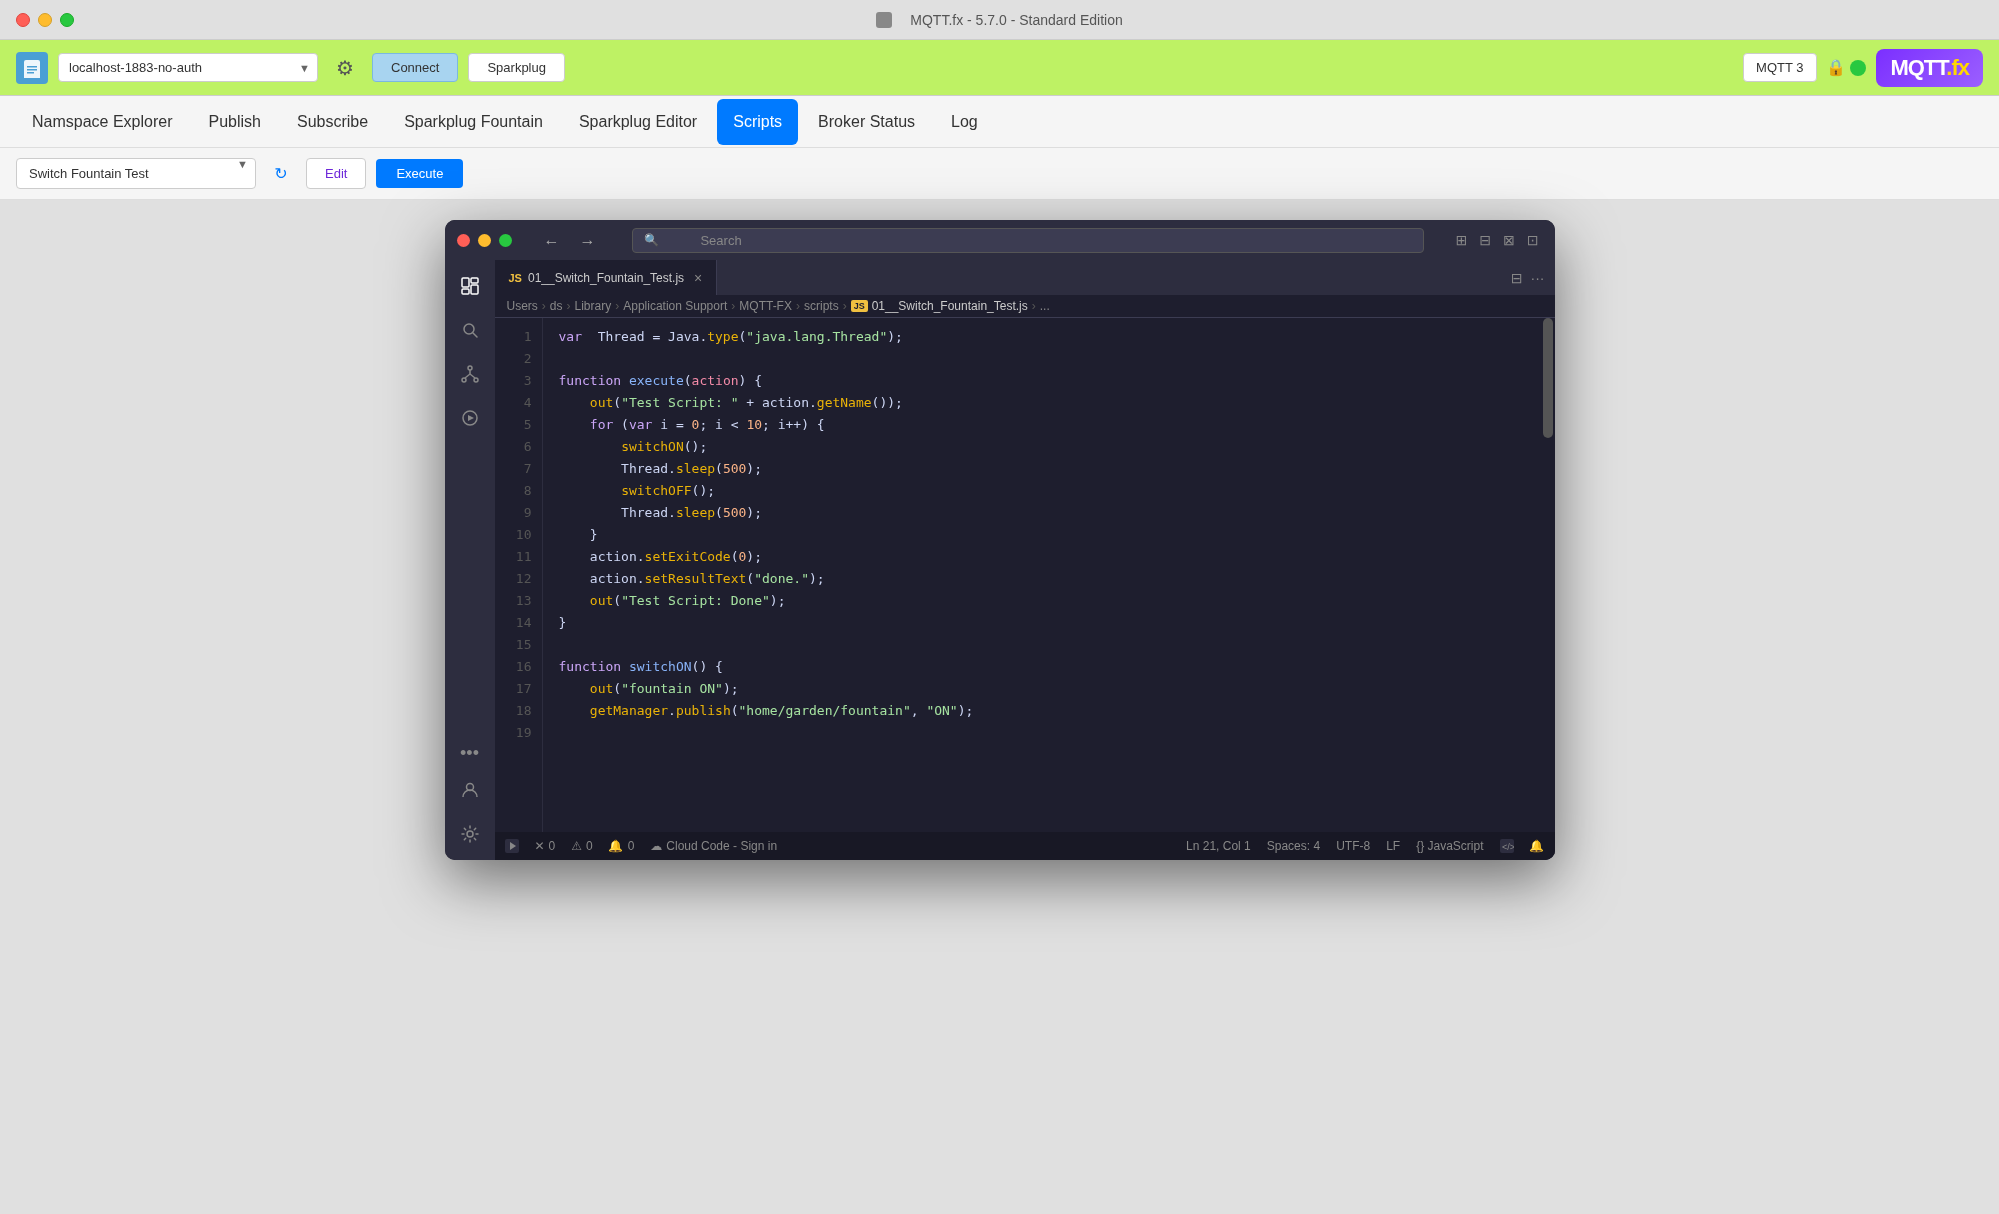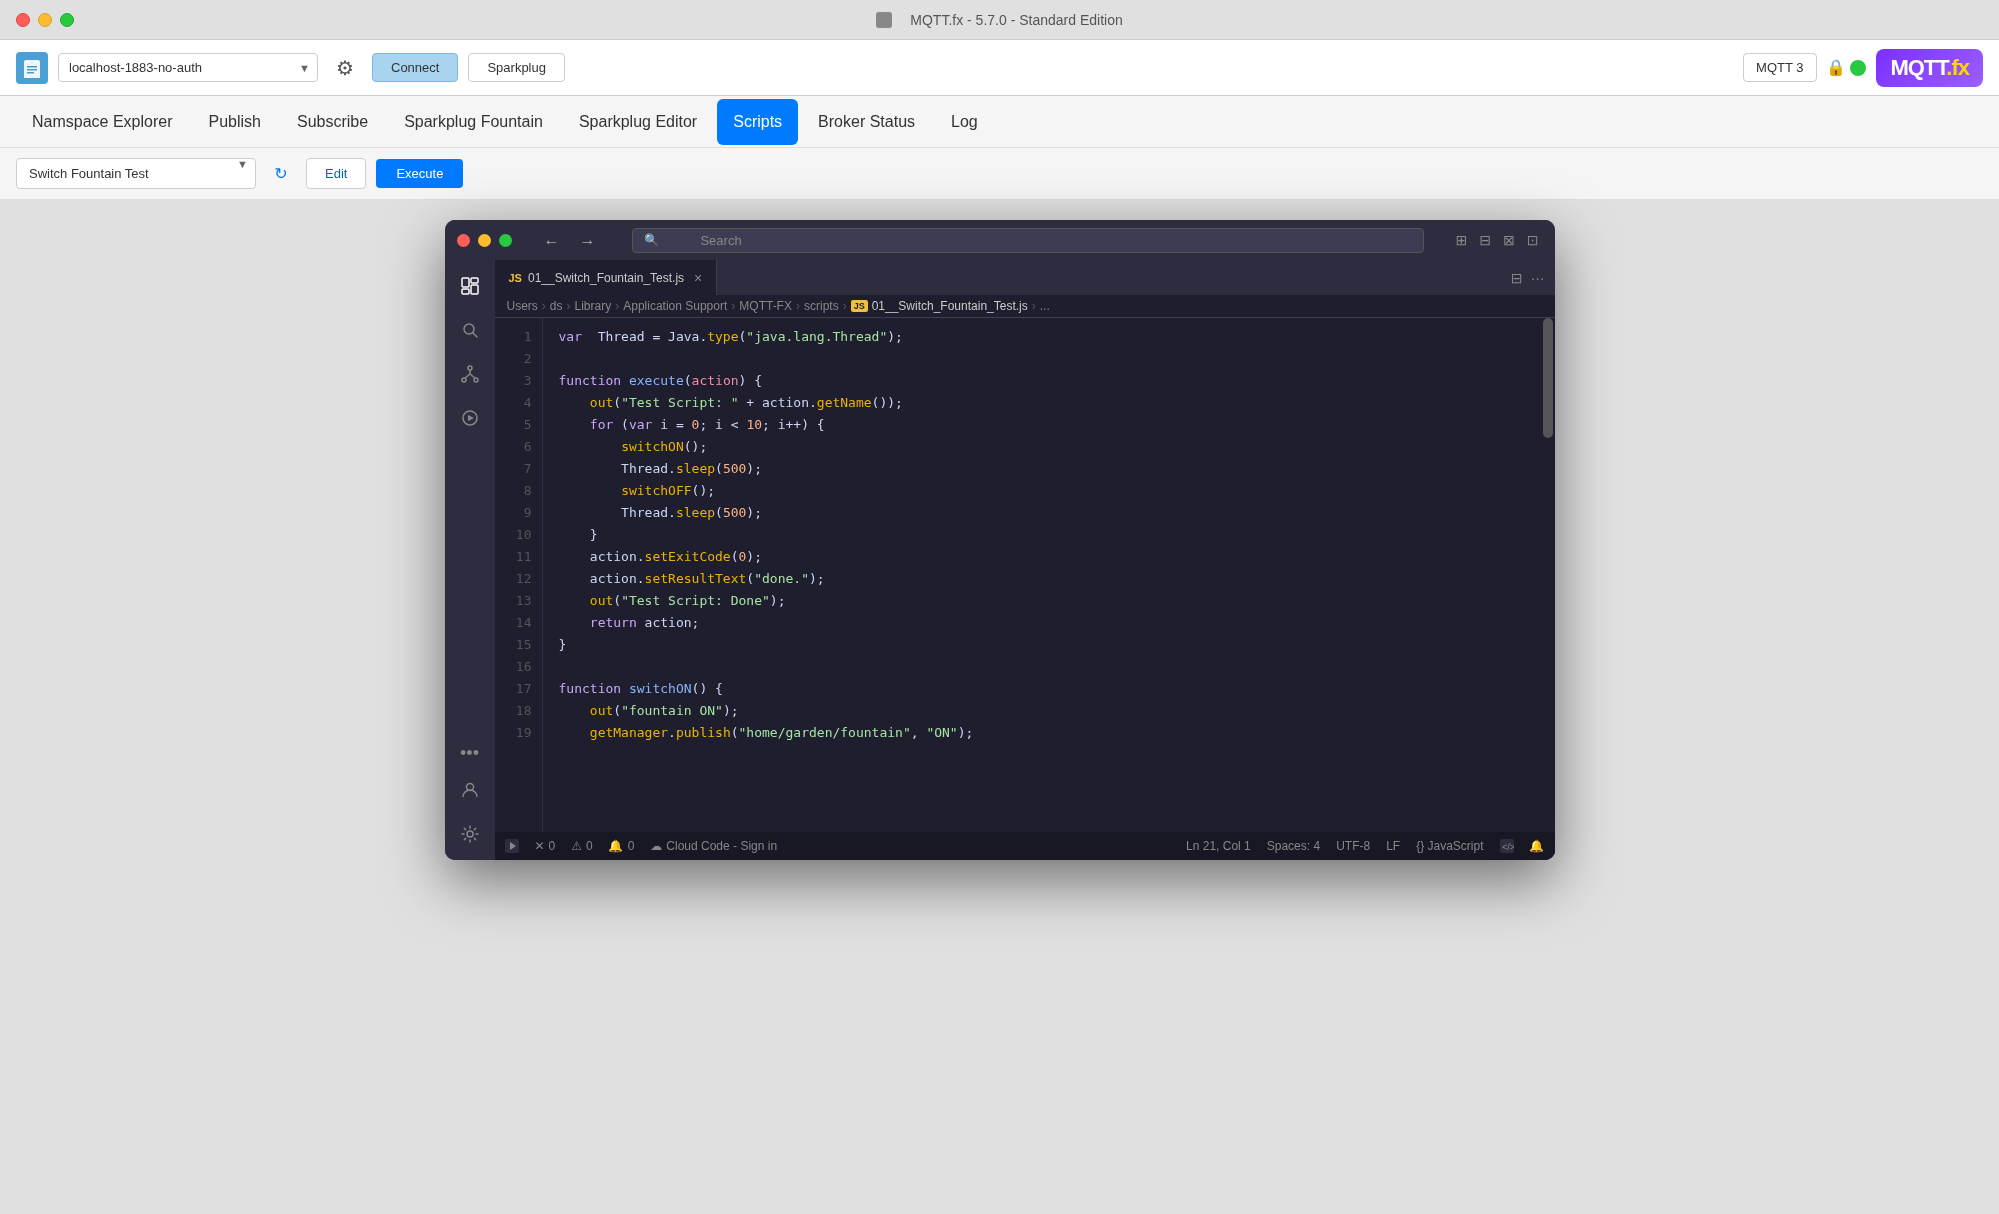--- a/index.html
+++ b/index.html
@@ -40,21 +40,21 @@
     .title-bar-text {
       font-size: 14px;
       color: #555;
       display: flex;
       align-items: center;
       gap: 18px;
     }
 
     
     .toolbar {
-      background: #ffffff;
+      background: #bef264;
       border-bottom: 1px solid #ccc;
       padding: 24px 16px;
       display: flex;
       align-items: center;
       gap: 10px;
       height: 56px;
     }
     .connection-icon {
       width: 32px;
       height: 32px;
@@ -210,21 +210,21 @@
       display: flex;
       align-items: center;
       justify-content: center;
     }
     .btn-edit {
       background: white;
       border: 1px solid #ccc;
       border-radius: 4px;
       padding: 7px 18px;
       font-size: 13px;
-      color: #0369a1;
+      color: #6d28d9;
       cursor: pointer;
     }
     .btn-execute {
       background: #007aff;
       border: none;
       border-radius: 4px;
       padding: 7px 20px;
       font-size: 13px;
       color: white;
       cursor: pointer;
@@ -691,21 +691,20 @@
             <div class="code-line"><span class="plain">    </span><span class="method">out</span><span class="plain">(</span><span class="str">"Test Script: "</span><span class="plain"> + action.</span><span class="method">getName</span><span class="plain">());</span></div>
             <div class="code-line"><span class="plain">    </span><span class="kw">for</span><span class="plain"> (</span><span class="kw">var</span><span class="plain"> i = </span><span class="num">0</span><span class="plain">; i &lt; </span><span class="num">10</span><span class="plain">; i++) {</span></div>
             <div class="code-line"><span class="plain">        </span><span class="method">switchON</span><span class="plain">();</span></div>
             <div class="code-line"><span class="plain">        Thread.</span><span class="method">sleep</span><span class="plain">(</span><span class="num">500</span><span class="plain">);</span></div>
             <div class="code-line"><span class="plain">        </span><span class="method">switchOFF</span><span class="plain">();</span></div>
             <div class="code-line"><span class="plain">        Thread.</span><span class="method">sleep</span><span class="plain">(</span><span class="num">500</span><span class="plain">);</span></div>
             <div class="code-line"><span class="plain">    }</span></div>
             <div class="code-line"><span class="plain">    action.</span><span class="method">setExitCode</span><span class="plain">(</span><span class="num">0</span><span class="plain">);</span></div>
             <div class="code-line"><span class="plain">    action.</span><span class="method">setResultText</span><span class="plain">(</span><span class="str">"done."</span><span class="plain">);</span></div>
             <div class="code-line"><span class="plain">    </span><span class="method">out</span><span class="plain">(</span><span class="str">"Test Script: Done"</span><span class="plain">);</span></div>
-            <div class="code-line"><span class="plain">    </span><span class="kw">return</span><span class="plain"> action;</span></div>
             <div class="code-line"><span class="plain">}</span></div>
             <div class="code-line"></div>
             <div class="code-line"><span class="kw">function</span> <span class="fn">switchON</span><span class="plain">() {</span></div>
             <div class="code-line"><span class="plain">    </span><span class="method">out</span><span class="plain">(</span><span class="str">"fountain ON"</span><span class="plain">);</span></div>
             <div class="code-line"><span class="plain">    </span><span class="method">getManager</span><span class="plain">.</span><span class="method">publish</span><span class="plain">(</span><span class="str">"home/garden/fountain"</span><span class="plain">, </span><span class="str">"ON"</span><span class="plain">);</span></div>
           </div>
           <div class="editor-scrollbar">
             <div class="scrollbar-thumb"></div>
           </div>
         </div>

